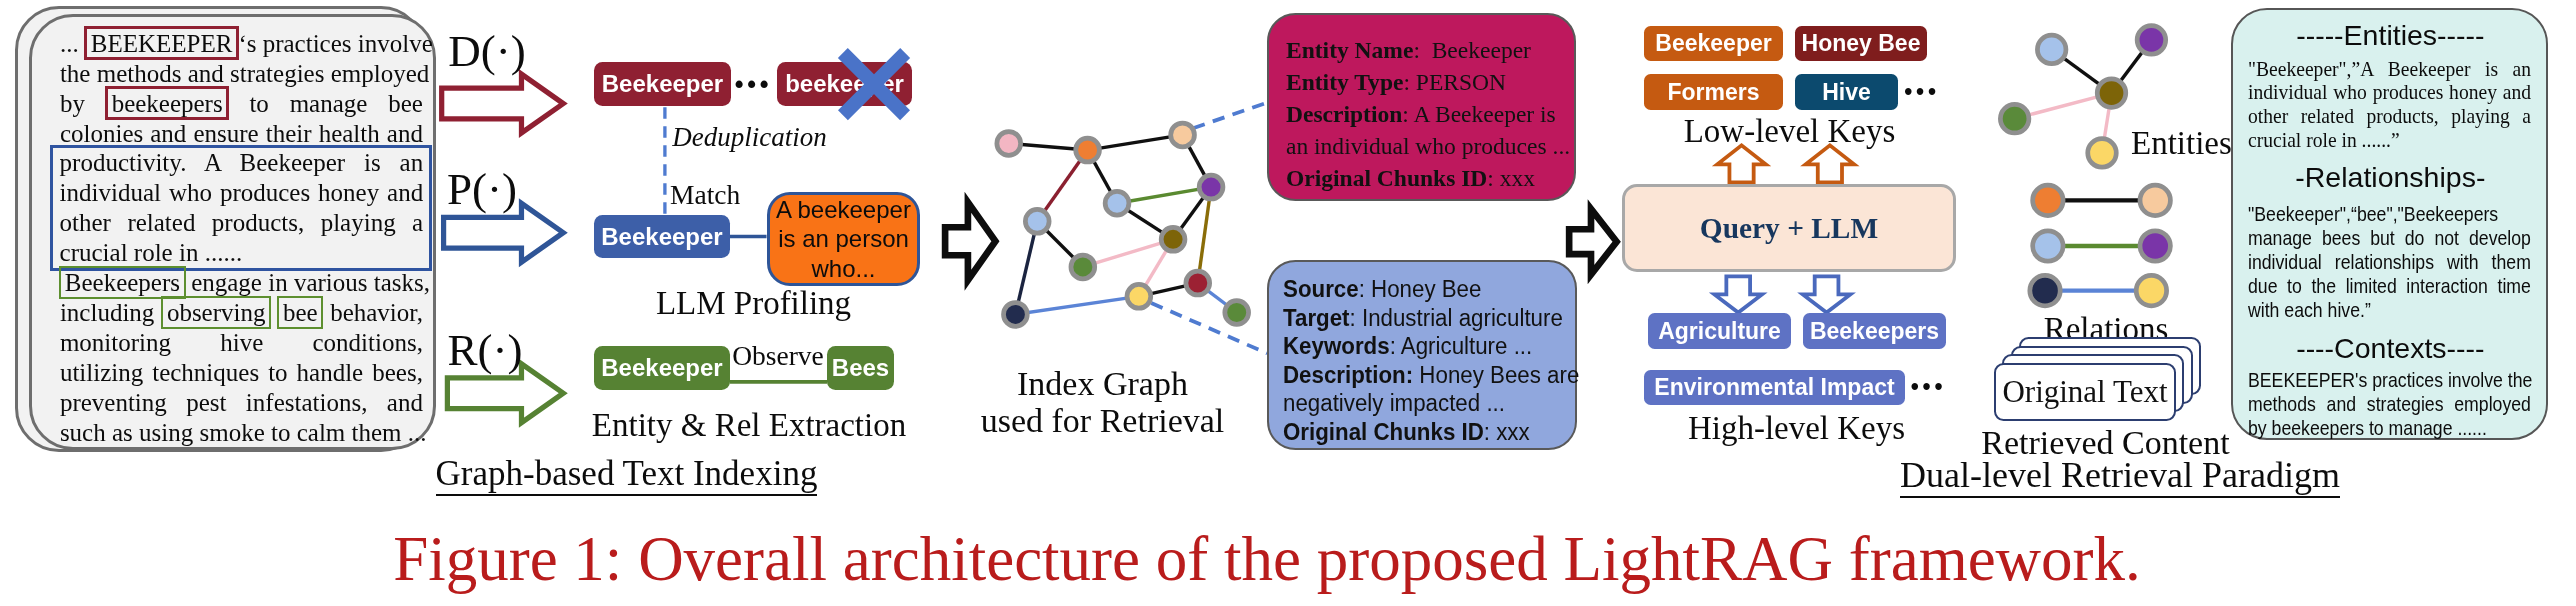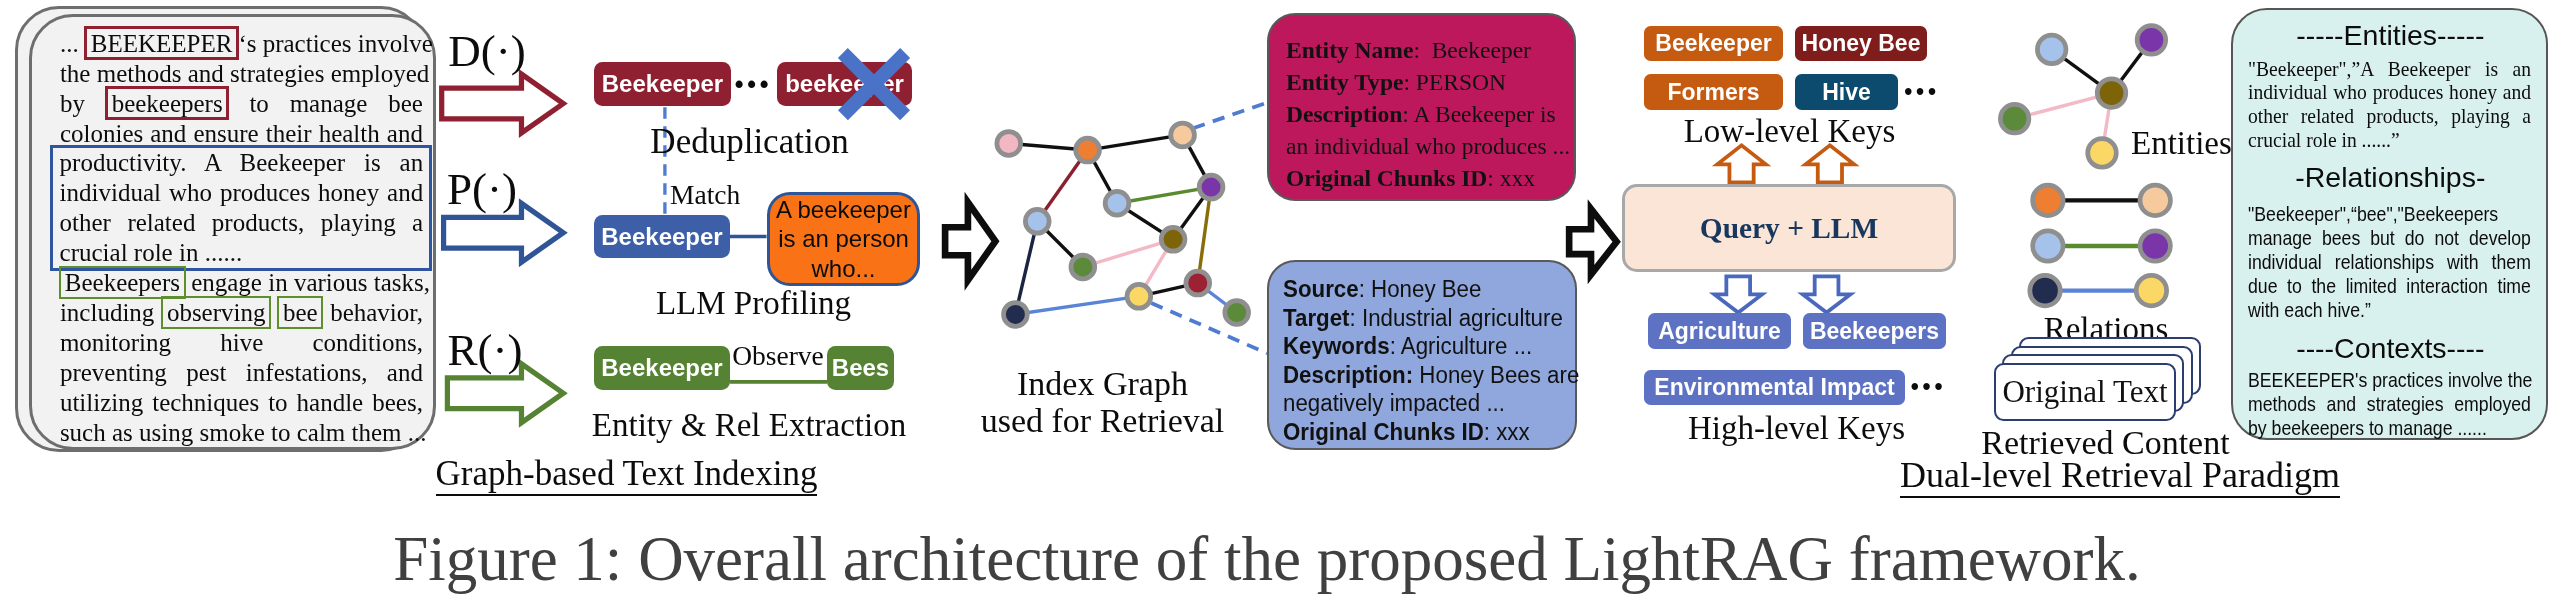--- a/index.html
+++ b/index.html
@@ -51,21 +51,21 @@
   .cyan-h{font-family:"Liberation Sans",sans-serif;font-size:28.5px;line-height:32px;
           text-align:center;color:#0c0c0c;font-weight:500;}
   .cyan-p{color:#0c0c0c;}
   .cyan-p .line{text-align:justify;text-align-last:justify;white-space:nowrap;}
   .cyan-p .line.nojust{text-align:left;text-align-last:left;}
   .cyan-serif{font-family:"Liberation Serif",serif;font-size:22px;line-height:23.6px;width:318px;transform:scaleX(0.89);transform-origin:left top;}
   .cyan-sans{font-family:"Liberation Sans",sans-serif;font-size:21px;line-height:24px;width:336px;transform:scaleX(0.842);transform-origin:left top;}
 
   .xbar{position:absolute;left:50%;top:50%;width:88px;height:13.8px;}
 
-  .caption{font-size:63px;text-align:center;color:#404040;}
+  .caption{font-size:63px;text-align:center;color:#b91c1c;}
 </style>
 </head>
 <body>
 
 <div id="stage">
 
   <svg id="diagram-svg" width="2576" height="606" viewBox="0 0 2712 638">
       <polygon points="465,92.88 549,92.88 549,78 593,109 549,140 549,125.12 465,125.12" fill="#fff" stroke="#8f2032" stroke-width="5.5" stroke-linejoin="miter"></polygon>
       <polygon points="467,228.88 549,228.88 549,214 593,245 549,276 549,261.12 467,261.12" fill="#fff" stroke="#2f5597" stroke-width="5.5" stroke-linejoin="miter"></polygon>
       <polygon points="471,397.88 549,397.88 549,383 593,414 549,445 549,430.12 471,430.12" fill="#fff" stroke="#568233" stroke-width="5.5" stroke-linejoin="miter"></polygon>
@@ -140,39 +140,39 @@
       <div class="blueblock">
           <div class="line"><span>productivity. A Beekeeper is an</span></div>
           <div class="line"><span>individual who produces honey and</span></div>
           <div class="line"><span>other related products, playing a</span></div>
           <div class="line nojust"><span>crucial role in ......</span></div>
         </div>
       <div>
           <div class="line"><span class="wbox green">Beekeepers</span><span> engage in various tasks,</span></div>
           <div class="line"><span>including </span><span class="wbox green">observing</span><span> </span><span class="wbox green">bee</span><span> behavior,</span></div>
           <div class="line"><span>monitoring hive conditions,</span></div>
+          <div class="line"><span>utilizing techniques to handle bees,</span></div>
           <div class="line"><span>preventing pest infestations, and</span></div>
-          <div class="line"><span>utilizing techniques to handle bees,</span></div>
           <div class="line nojust"><span>such as using smoke to calm them ...</span></div>
         </div>
     </div>
   </div>
 
   <div class="abs z2 slabel" style="left:435px;top:25px;width:104px;font-size:45px;">D(·)</div>
   <div class="abs z2 slabel" style="left:430px;top:163px;width:104px;font-size:45px;">P(·)</div>
   <div class="abs z2 slabel" style="left:433px;top:324px;width:104px;font-size:45px;">R(·)</div>
 
   <div class="abs z2 pill" style="left:594px;top:62px;width:137px;height:44px;background:#8f2032;font-size:24px;">Beekeeper</div>
   <div class="abs z2 dots" style="left:730px;top:62px;width:47px;height:44px;font-size:25px;">•••</div>
   <div class="abs z2 pill" style="left:777px;top:62px;width:135px;height:44px;background:#8f2032;font-size:24px;">beekeeper</div>
   <div class="abs z3" style="left:838px;top:48px;width:72px;height:72px;">
     <div class="xbar" style="background:#4a73c8;transform:translate(-50%,-50%) rotate(45deg);"></div>
     <div class="xbar" style="background:#4a73c8;transform:translate(-50%,-50%) rotate(-45deg);"></div>
   </div>
-  <div class="abs z2 slabel" style="left:607px;top:122px;width:285px;font-size:35px;">Deduplication</div>
+  <div class="abs z2 slabel" style="left:607px;top:122px;width:285px;font-size:27px;font-style:italic;">Deduplication</div>
   <div class="abs z2 slabel" style="left:670px;top:179px;width:114px;font-size:27.5px;text-align:left;">Match</div>
 
   <div class="abs z2 pill" style="left:594px;top:215px;width:136px;height:43px;background:#3d5fa8;font-size:24px;">Beekeeper</div>
   <div class="abs z2 bubble" style="left:767px;top:192px;width:153px;height:94px;font-size:24px;line-height:29.4px;">
     <div>A beekeeper</div>
     <div>is an person</div>
     <div>who...</div>
   </div>
   <div class="abs z2 slabel" style="left:611px;top:285px;width:285px;font-size:33px;">LLM Profiling</div>
 

